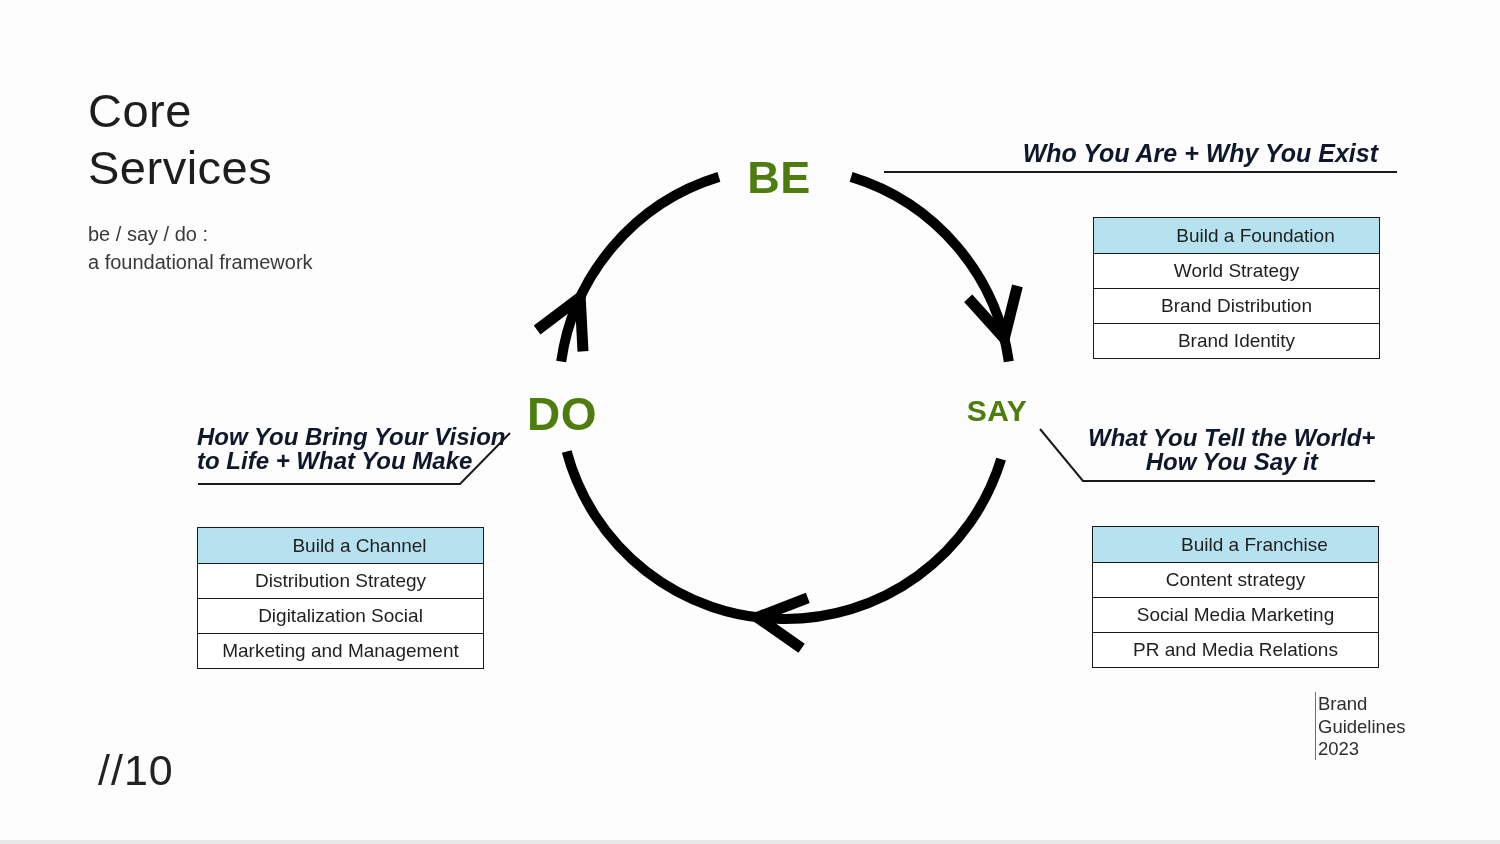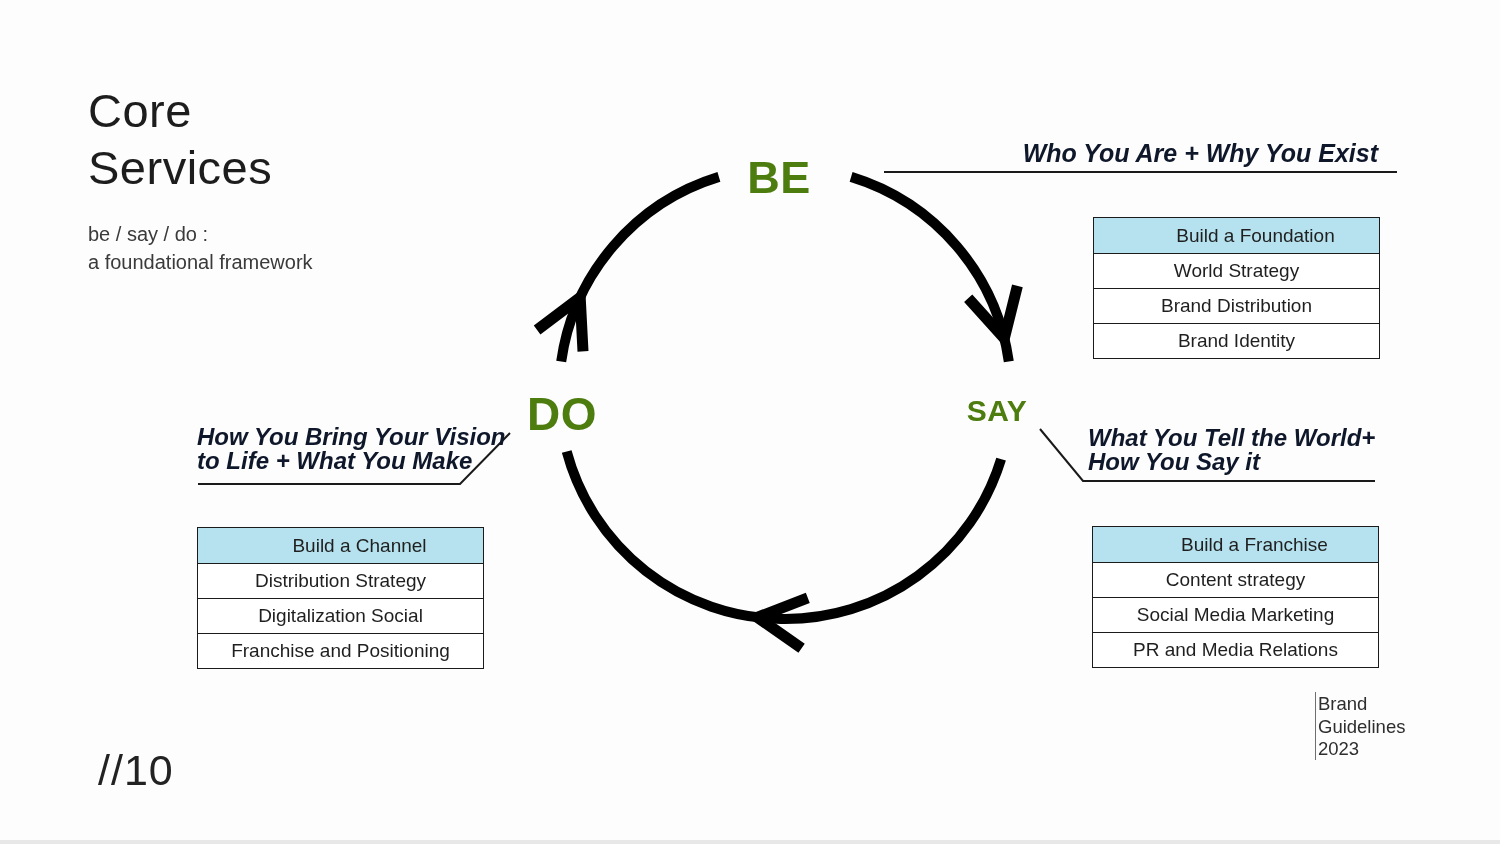--- a/index.html
+++ b/index.html
@@ -40,21 +40,21 @@
 
   
   .annotation {
     font-family: Liberation Sans, sans-serif;
     font-style: italic; font-weight: 700;
     color: #0f172a; white-space: nowrap;
   }
   .annotation .ln { display: block; }
   .annotation.be-note  { right: 122px; top: 139px; font-size: 25px; line-height: 28px; text-align: right; }
   .annotation.do-note  { left: 197px;  top: 425px; font-size: 24px; line-height: 24px; }
-  .annotation.say-note { left: 1088px; top: 426px; font-size: 24px; line-height: 24px; }
+  .annotation.say-note { left: 1088px; top: 426px; font-size: 24px; line-height: 24px; text-align: center; }
 
   
   .svc-table {
     width: 287px;
     background: #ffffff;
     border: 1.5px solid #1b1b1b;
     box-sizing: border-box;
     font-size: 19px; color: #1f1f1f;
   }
   .svc-table .cell {
@@ -141,21 +141,21 @@
     <div class="cell hdr header-fill" style="background: rgb(181, 226, 238);">Build a Foundation</div>
     <div class="cell">World Strategy</div>
     <div class="cell">Brand Distribution</div>
     <div class="cell">Brand Identity</div>
   </div>
 
   <div class="abs svc-table t-channel">
     <div class="cell hdr header-fill" style="background: rgb(181, 226, 238);">Build a Channel</div>
     <div class="cell">Distribution Strategy</div>
     <div class="cell">Digitalization Social</div>
-    <div class="cell">Franchise and Positioning</div>
+    <div class="cell">Marketing and Management</div>
   </div>
 
   <div class="abs svc-table t-community">
     <div class="cell hdr header-fill" style="background: rgb(181, 226, 238);">Build a Franchise</div>
     <div class="cell">Content strategy</div>
     <div class="cell">Social Media Marketing</div>
     <div class="cell">PR and Media Relations</div>
   </div>
 
   <div class="abs page-number">//10</div>

